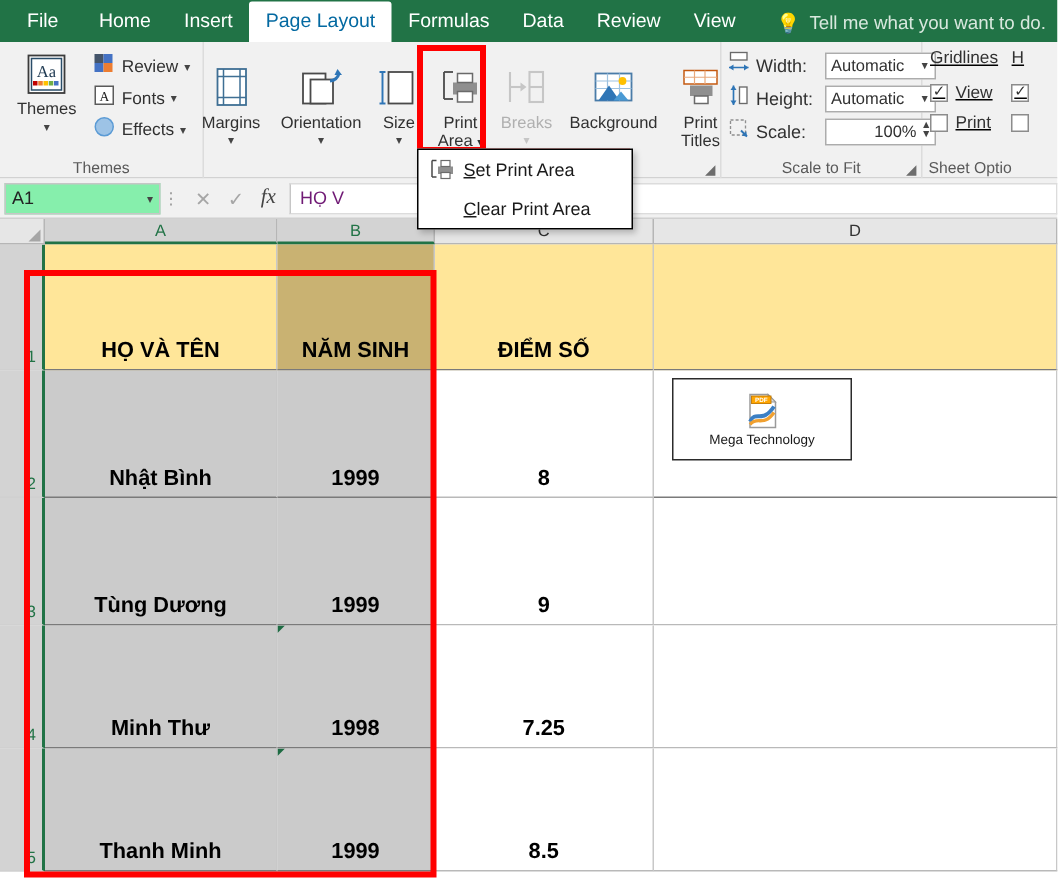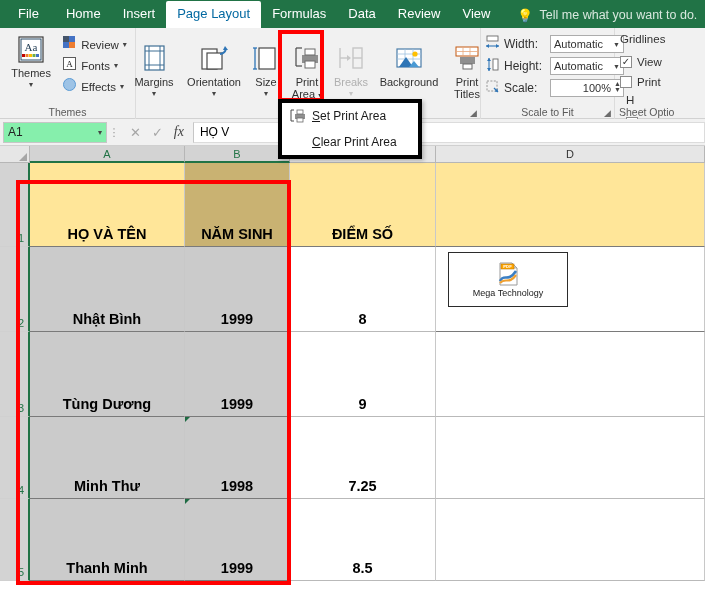--- a/index.html
+++ b/index.html
@@ -113,21 +113,21 @@
   }
   .namebox .dd { font-size: 8px; color: #444; }
   .fsep { width: 14px; text-align: center; color: #9a9a9a; font-size: 11px; }
   .fbtns { display: flex; align-items: center; gap: 11px; padding: 0 9px; }
   .fbtn { font-size: 13px; color: #a6a6a6; }
   .fbtn.fx { font-style: italic; color: #444; font-family: "Liberation Serif", serif; font-size: 14px; text-align: center;}
   .finput {
     flex: 1; height: 21px; background: #fff; border: 1px solid #dcdcdc;
     border-left: 1px solid #c6c6c6;
     display: flex; align-items: center; padding-left: 6px;
-    font-size: 12px; color: #000000; overflow: hidden; white-space: nowrap;
+    font-size: 12px; color: #701a75; overflow: hidden; white-space: nowrap;
   }
 
   
   .gridwrap { position: relative; background: #fff; height: 443px; }
   .colhdr { display: flex; height: 17px; }
   .corner {
     width: 30px; height: 17px; background: #e6e6e6;
     border-right: 1px solid #b6b6b6; border-bottom: 1px solid #b6b6b6;
     position: relative;
   }
@@ -180,21 +180,21 @@
   .pdfcap { font-size: 9px; color: #1a1a1a; font-weight: normal; margin-top: 1px;
             font-family: "Liberation Sans", sans-serif; }
 
   
   .redbox { position: absolute; border: 4px solid #ff0000; pointer-events: none; z-index: 40; }
   .redbox.thin { border-width: 3px; }
 
   
   .menu {
     position: absolute; left: 278px; top: 99px; width: 144px;
-    background: #ffffff; border: 4px solid #000000;
+    background: #ffffff; border: 1px solid #000000;
     box-shadow: 2px 2px 4px rgba(0,0,0,0.22); z-index: 60;
   }
   .mitem {
     height: 26px; display: flex; align-items: center;
     font-size: 12px; color: #1a1a1a; padding-left: 4px; white-space: nowrap;
   }
   .mitem .micon { width: 24px; display:flex; align-items:center; justify-content:center; }
   .mitem .mlbl { padding-left: 2px; }
   .mitem .mlbl u { text-decoration: underline; }
 </style>
@@ -435,21 +435,21 @@
                 <span>▼</span>
               </span>
           </span>
         </div>
       </div>
       <div class="glabel">Scale to Fit</div>
       <div class="dlg">◢</div>
     </div>
 
     <div class="rgroup" style="width:90px;align-items:flex-start;border-right:none;">
-      <div class="gbody" style="flex-direction:column;">
+      <div class="gbody" style="flex-direction:row;text-decoration:underline;">
         <div class="sheetcol">
           <div class="sohead">Gridlines</div>
           <div class="sorow">
             <span class="cbx">✓</span>
             <span class="solbl">View</span>
           </div>
           <div class="sorow">
             <span class="cbx"></span>
             <span class="solbl">Print</span>
           </div>

